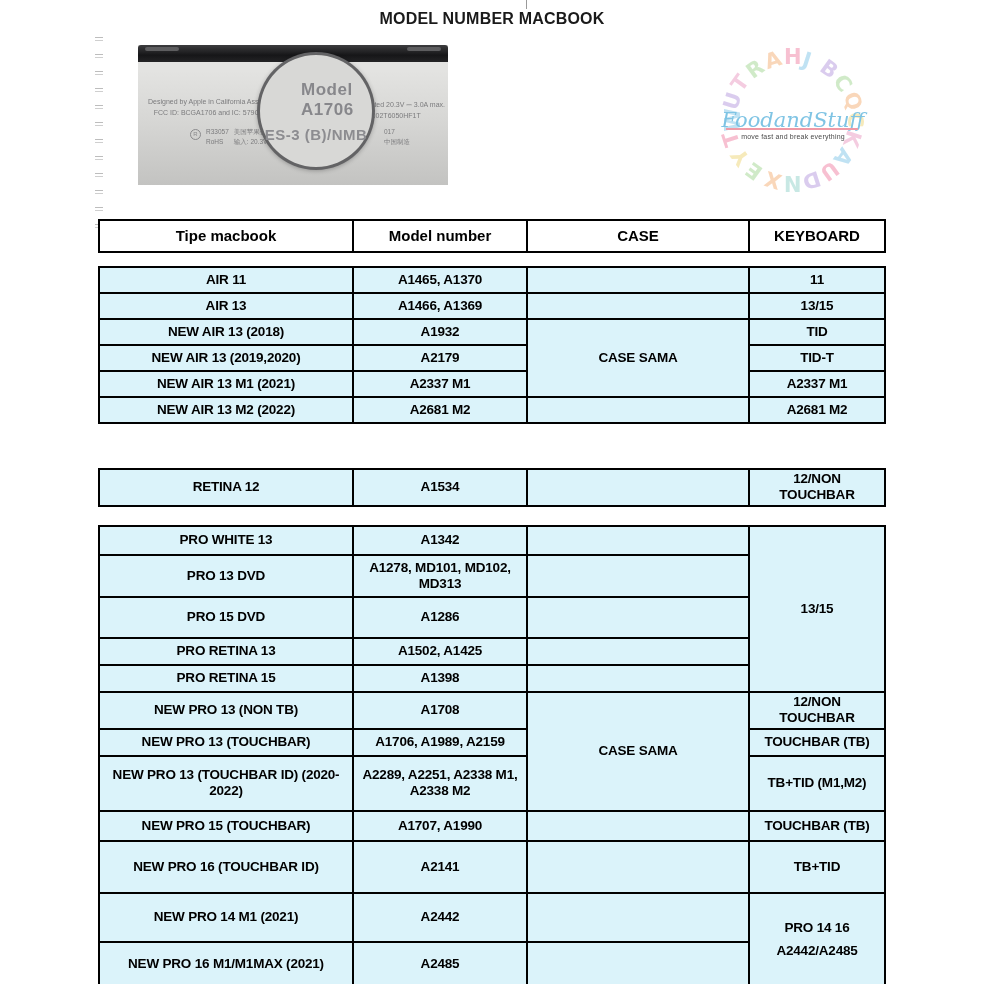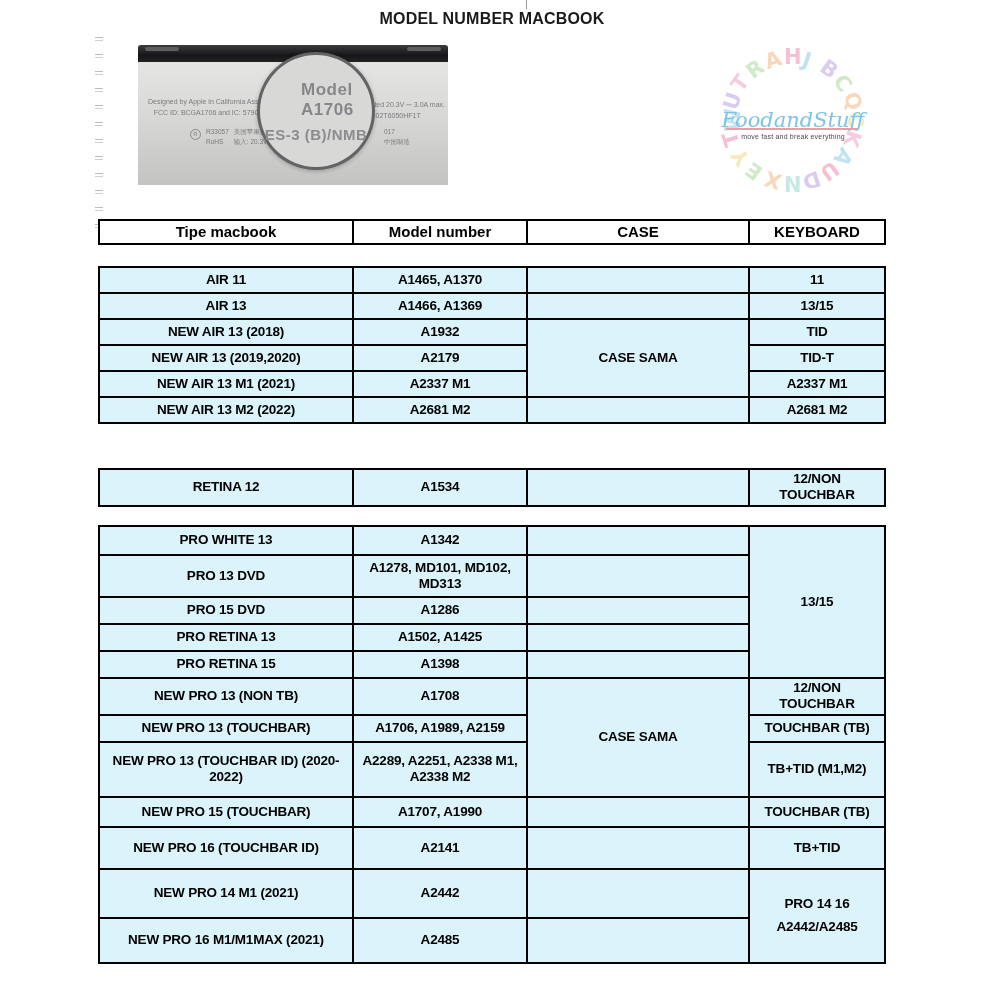--- a/index.html
+++ b/index.html
@@ -147,21 +147,21 @@
   </div>
 
   <table class="hdr t-hdr">
     <colgroup>
         <col style="width:254px">
         <col style="width:174px">
         <col style="width:222px">
         <col style="width:136px">
       </colgroup>
     <tbody>
-        <tr style="height:24px;">
+        <tr style="height:32px;">
       <td>Tipe macbook</td>
       <td>Model number</td>
       <td>CASE</td>
       <td>KEYBOARD</td>
     </tr>
   </tbody>
     </table>
 
   <table class="t-s1">
     <colgroup>
@@ -237,21 +237,21 @@
       <td>PRO WHITE 13</td>
       <td>A1342</td>
       <td></td>
       <td rowspan="5">13/15</td>
     </tr>
     <tr style="height:42px;">
       <td>PRO 13 DVD</td>
       <td>A1278, MD101, MD102, MD313</td>
       <td></td>
     </tr>
-    <tr style="height:27px;">
+    <tr style="height:41px;">
       <td>PRO 15 DVD</td>
       <td>A1286</td>
       <td></td>
     </tr>
     <tr style="height:27px;">
       <td>PRO RETINA 13</td>
       <td>A1502, A1425</td>
       <td></td>
     </tr>
     <tr style="height:27px;padding-left:13px;">
@@ -274,21 +274,21 @@
       <td>NEW PRO 13 (TOUCHBAR ID) (2020-2022)</td>
       <td>A2289, A2251, A2338 M1, A2338 M2</td>
       <td>TB+TID (M1,M2)</td>
     </tr>
     <tr style="height:30px;">
       <td>NEW PRO 15 (TOUCHBAR)</td>
       <td>A1707, A1990</td>
       <td></td>
       <td>TOUCHBAR (TB)</td>
     </tr>
-    <tr style="height:42px;">
+    <tr style="height:52px;">
       <td>NEW PRO 16 (TOUCHBAR ID)</td>
       <td>A2141</td>
       <td></td>
       <td>TB+TID</td>
     </tr>
     <tr style="height:49px;">
       <td>NEW PRO 14 M1 (2021)</td>
       <td>A2442</td>
       <td></td>
       <td rowspan="2" class="kbd-multi">PRO 14 16

